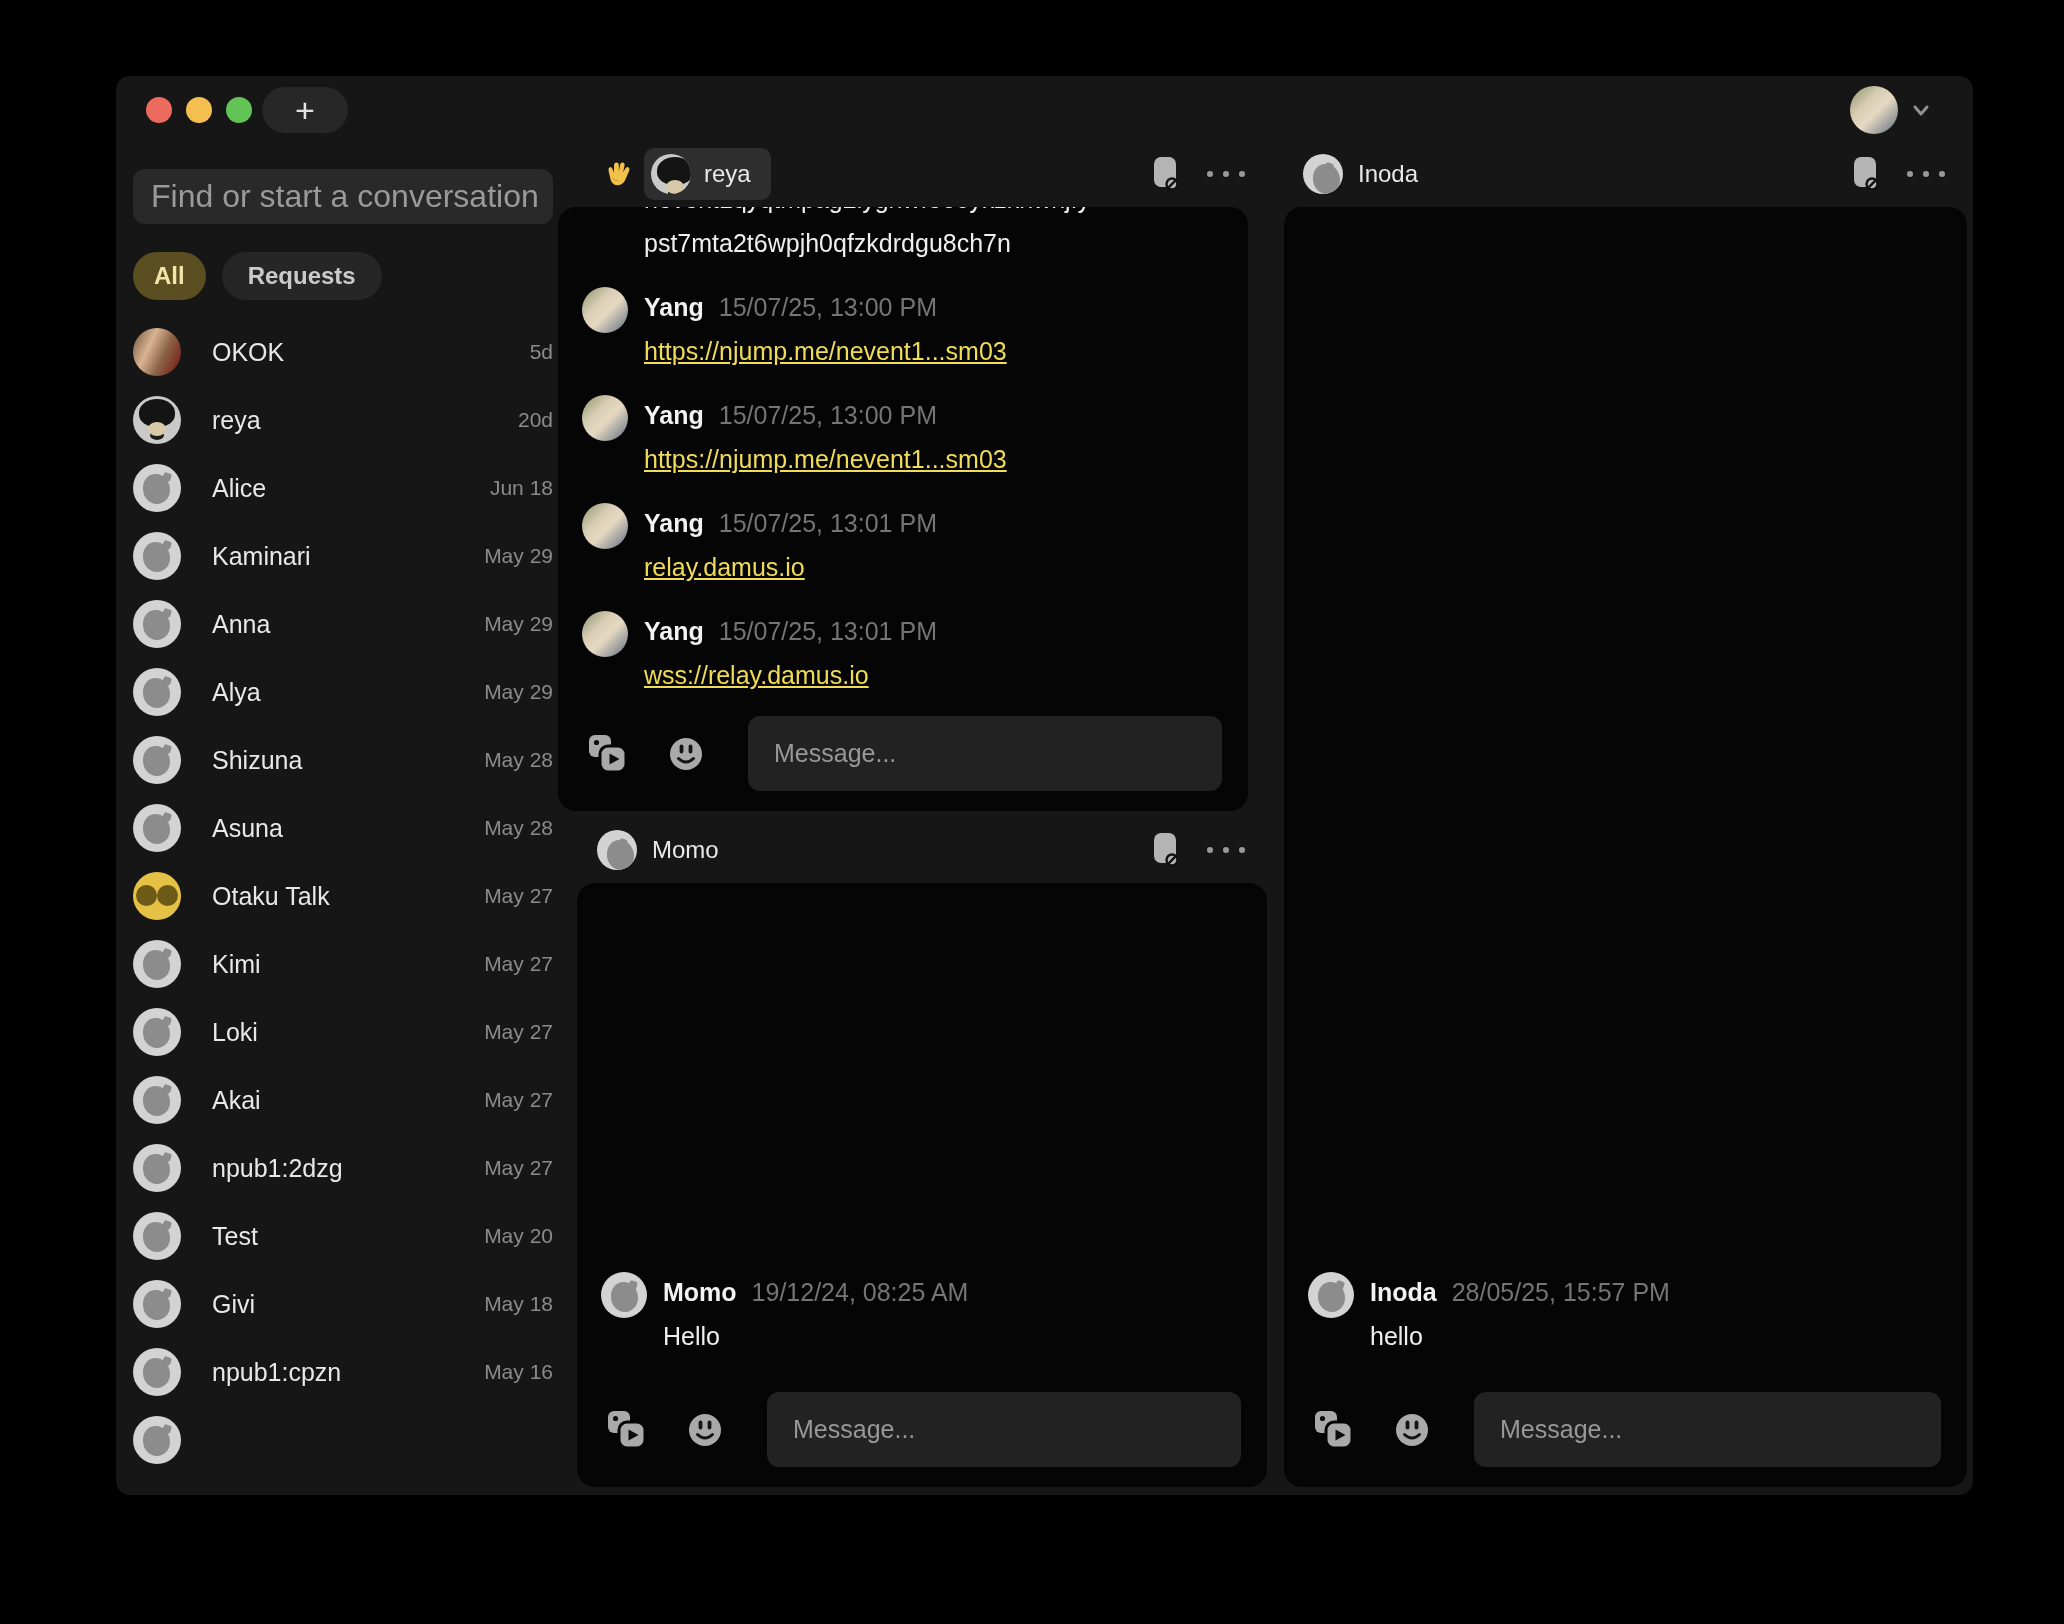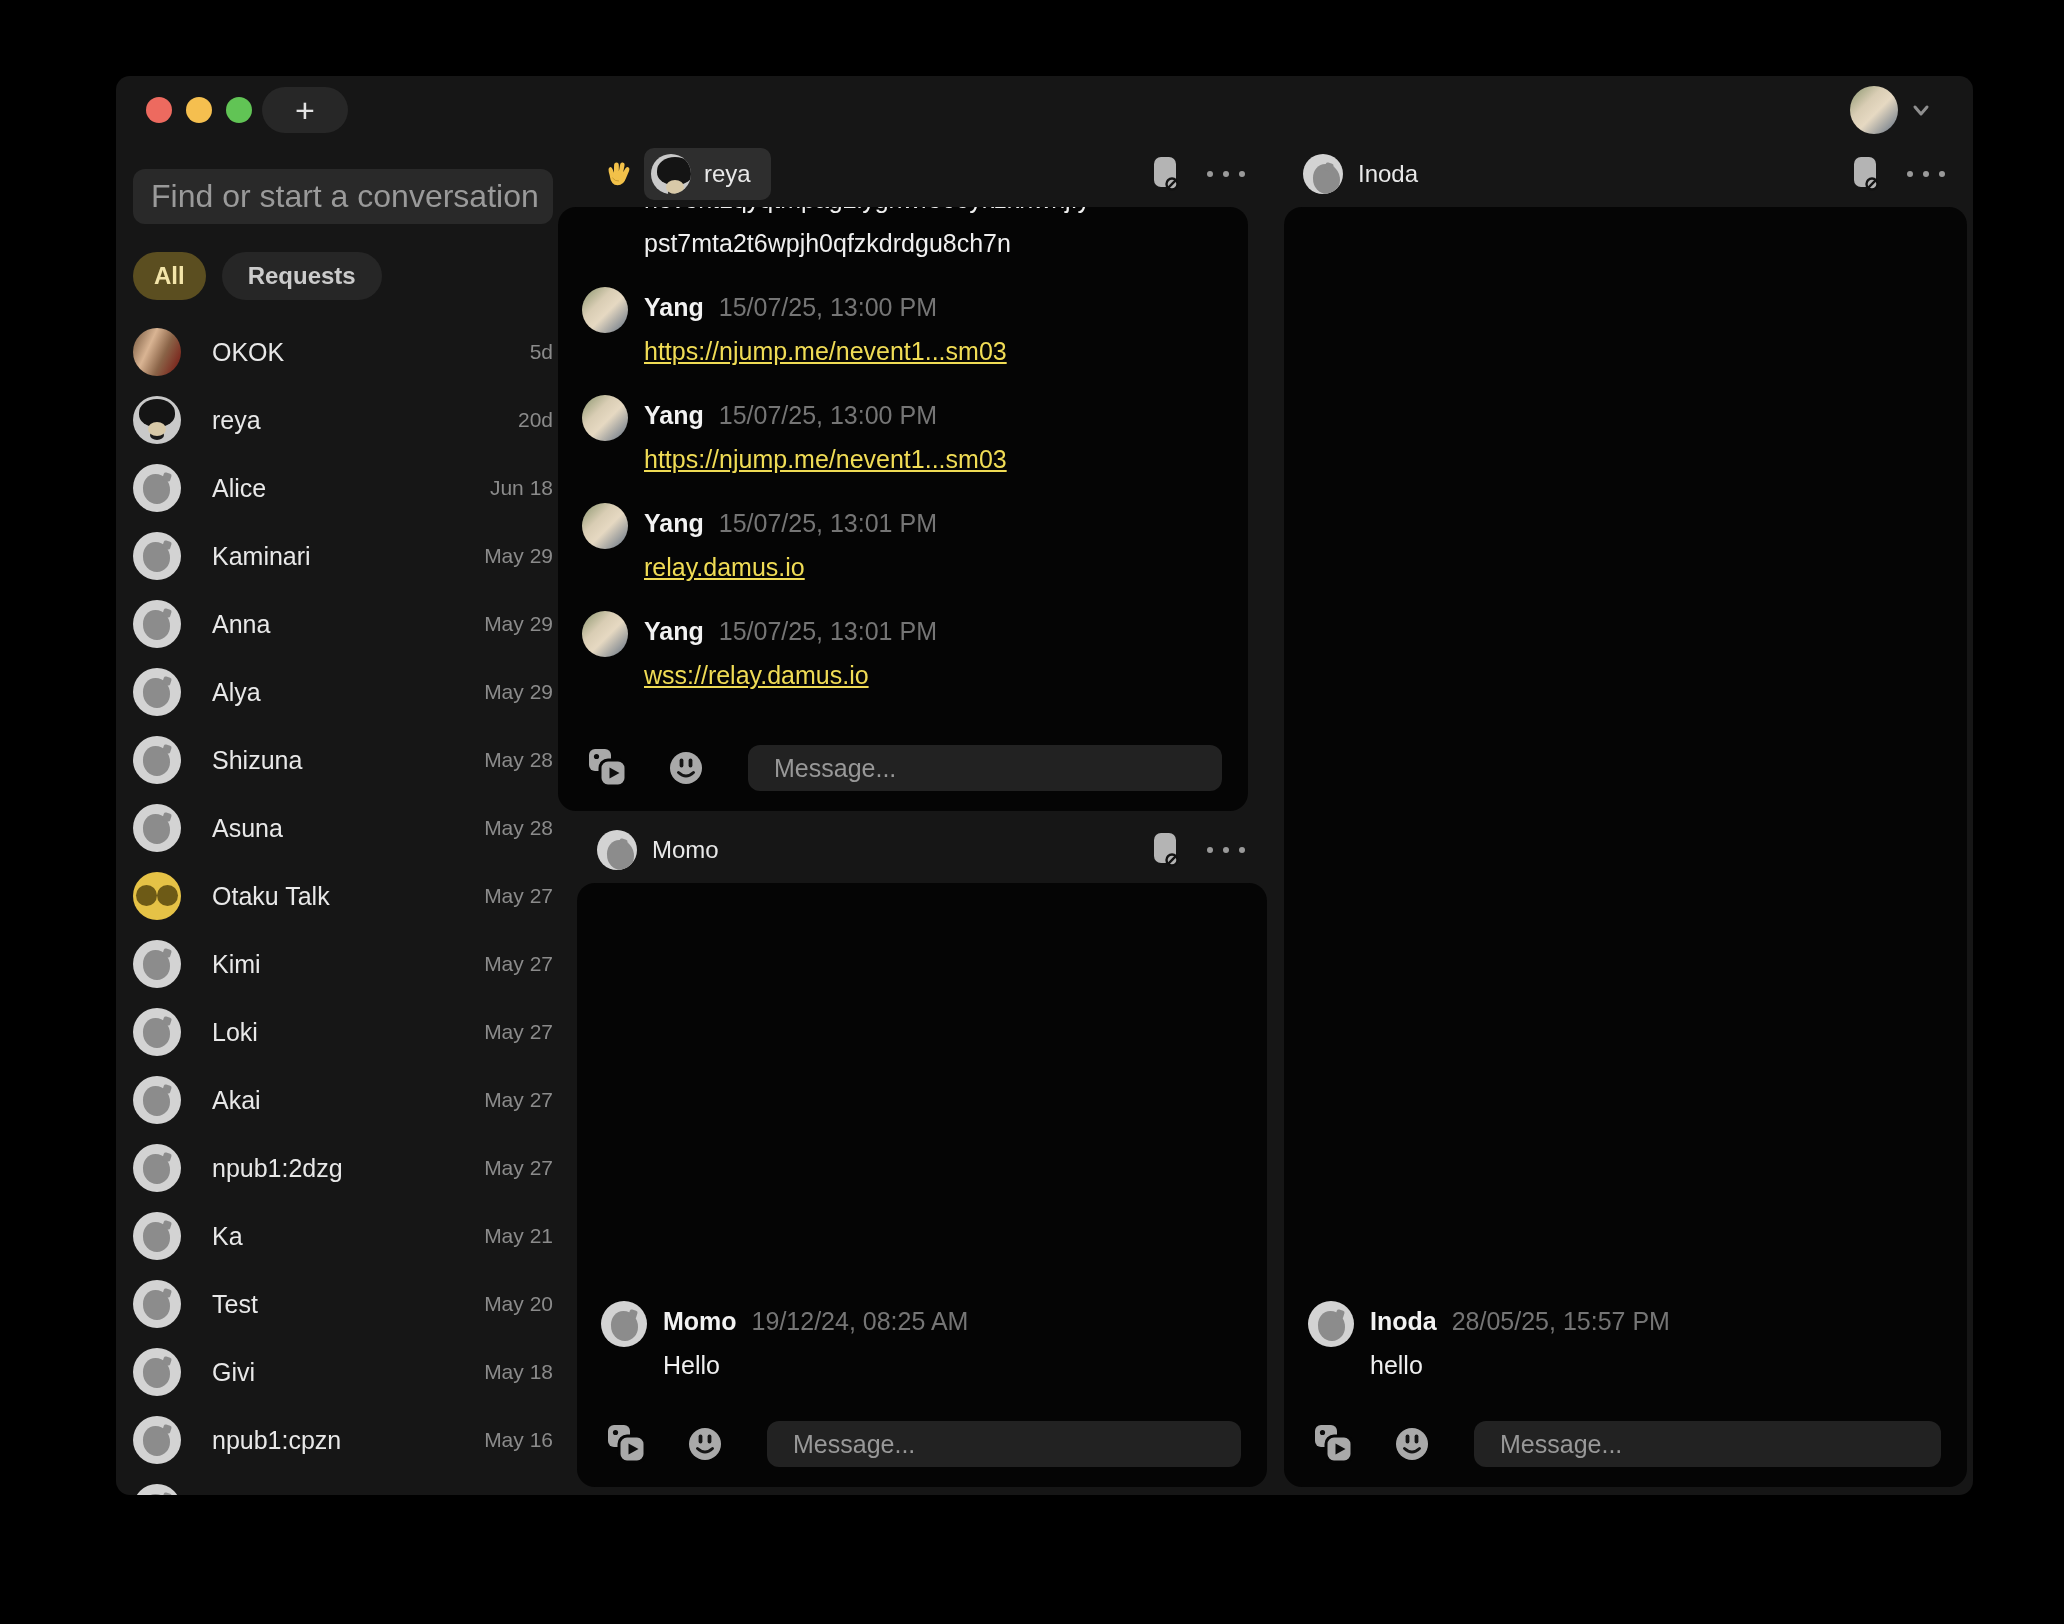--- a/index.html
+++ b/index.html
@@ -92,21 +92,21 @@
   .m-head{display:flex;align-items:baseline;line-height:44px;}
   .m-name{font-size:25px;font-weight:700;color:#f2f2f2;}
   .m-time{font-size:25px;color:#757575;margin-left:15px;}
   .m-text{font-size:25px;line-height:44px;color:#efefef;}
   .m-link{color:#f0dc55;text-decoration:underline;cursor:pointer;}
   .composer{display:flex;align-items:center;padding:6px 26px 20px 30px;}
   .composer .ico{flex:none;display:flex;align-items:center;justify-content:center;}
   .ico-media{margin-right:40px;}
   .ico-emoji{margin-right:44px;}
   .composer input{
-    flex:1;height:46px;border:none;outline:none;border-radius:12px;background:#222222;
+    flex:1;height:75px;border:none;outline:none;border-radius:12px;background:#222222;
     color:#d6d6d6;font-size:25px;font-family:inherit;padding:0 26px;box-sizing:border-box;
   }
   .composer input::placeholder{color:#989898;}
 </style>
 </head>
 <body>
 
 <div class="window">
 
   <div class="tl red"></div>
@@ -195,25 +195,20 @@
         <div class="name">Akai</div>
         <div class="date">May 27</div>
       </div>
       <div class="conv">
         <div class="av av-default"></div>
         <div class="name">npub1:2dzg</div>
         <div class="date">May 27</div>
       </div>
       <div class="conv">
         <div class="av av-default"></div>
-        <div class="name">Ka</div>
-        <div class="date">May 21</div>
-      </div>
-      <div class="conv">
-        <div class="av av-default"></div>
         <div class="name">Test</div>
         <div class="date">May 20</div>
       </div>
       <div class="conv">
         <div class="av av-default"></div>
         <div class="name">Givi</div>
         <div class="date">May 18</div>
       </div>
       <div class="conv">
         <div class="av av-default"></div>

